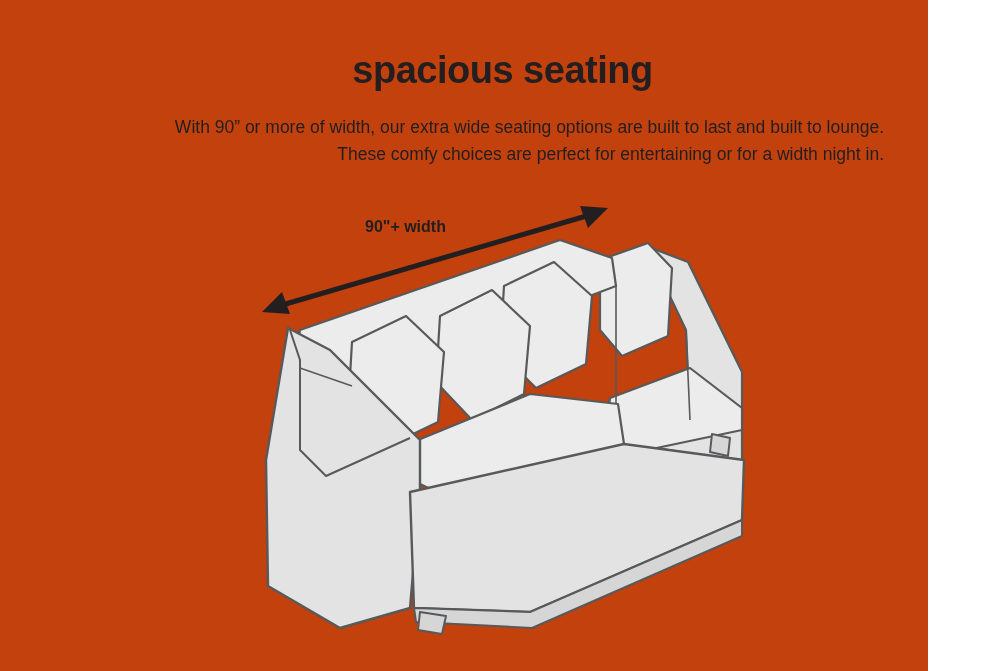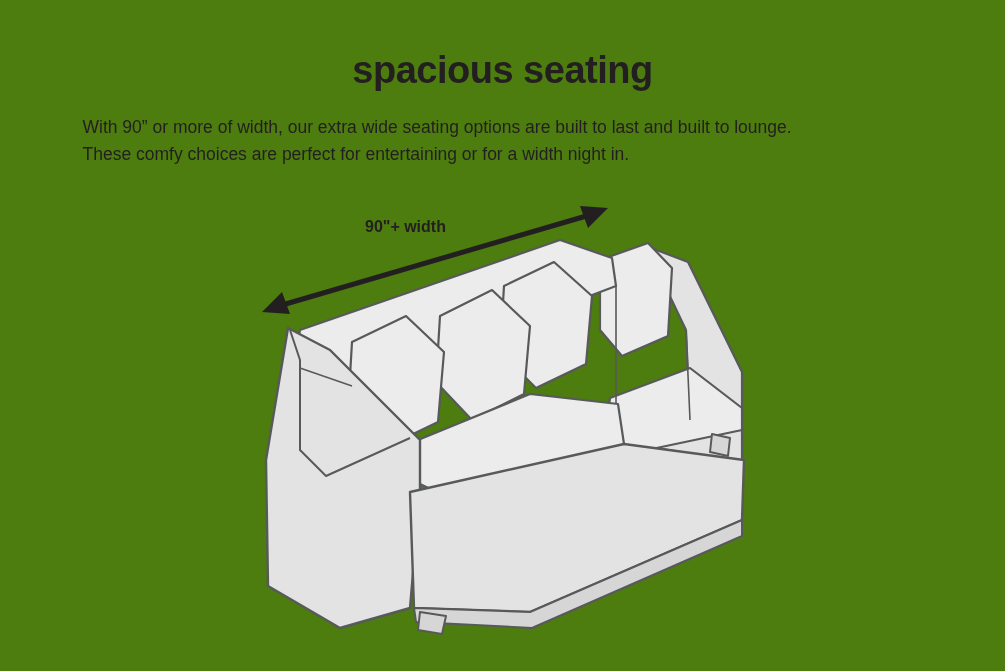--- a/index.html
+++ b/index.html
@@ -10,43 +10,43 @@
   body {
     width: 1005px;
     height: 671px;
     font-family: "Liberation Sans", sans-serif;
     color: #231f20;
     position: relative;
     overflow: hidden;
   }
   .page {
     position: relative;
-    width: 1005px;
+    width: 928px;
     height: 671px;
-    background: #4d7c0f;
+    background: #c2410c;
   }
   .headline {
     position: absolute;
     top: 50px;
     left: 0;
     width: 1005px;
     text-align: center;
     font-size: 38px;
     font-weight: bold;
     letter-spacing: -0.5px;
     color: #231f20;
     line-height: 1.1;
   }
   .subcopy {
     position: absolute;
     top: 114px;
     left: 50%;
     transform: translateX(-50%);
     width: 840px;
-    text-align: left;
+    text-align: right;
     font-size: 17.5px;
     font-weight: normal;
     color: #231f20;
     line-height: 1.55;
   }
   .subcopy .line {
     display: block;
   }
   .illustration {
     position: absolute;

